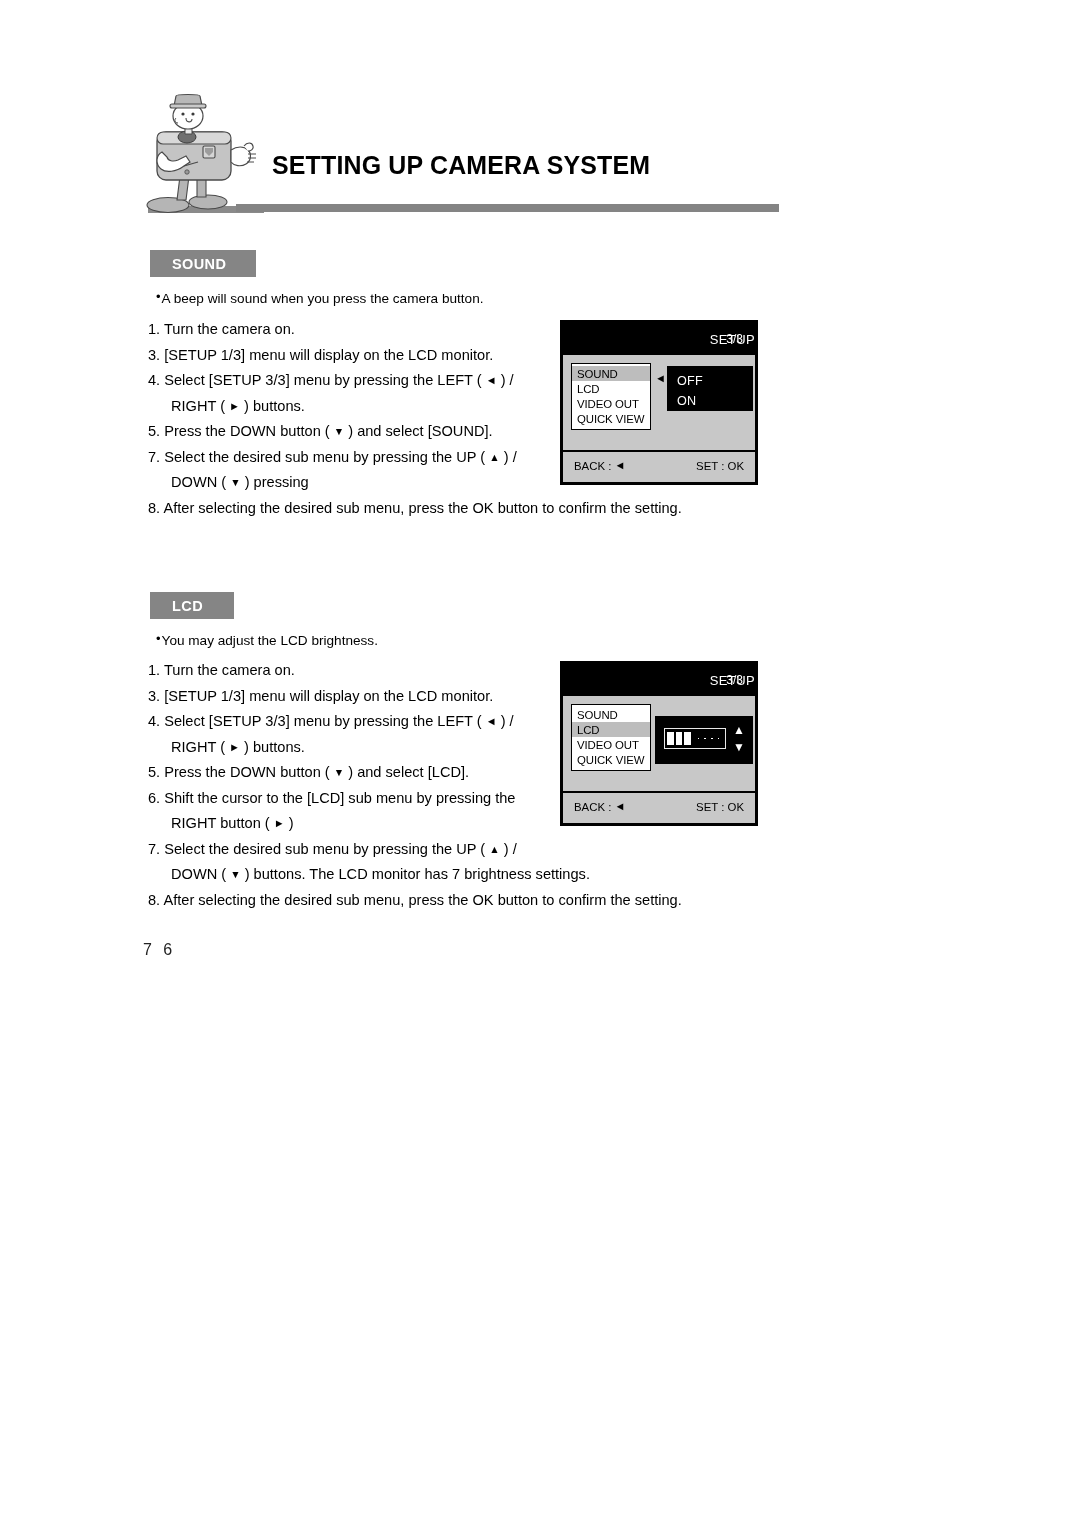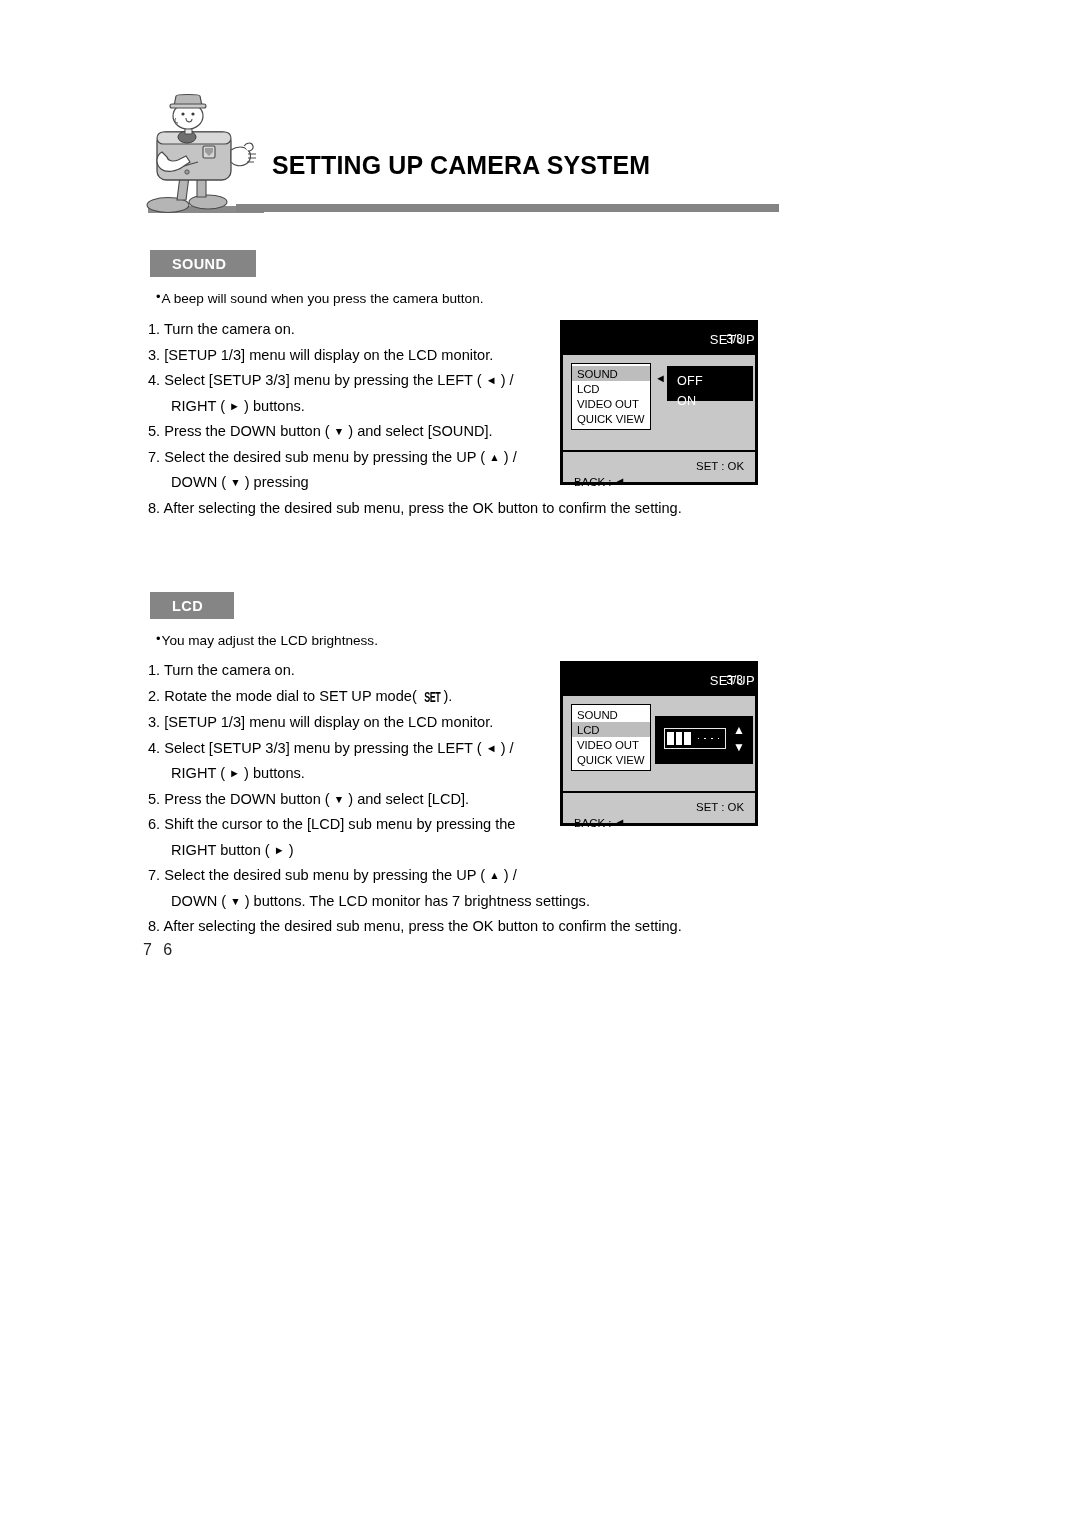--- a/index.html
+++ b/index.html
@@ -199,21 +199,21 @@
 
   .lcd-submenu {
     position: absolute;
     background: #000000;
     color: #ffffff;
   }
   #sub-sound {
     left: 104px;
     top: 43px;
     width: 86px;
-    height: 35px;
+    height: 45px;
     padding: 5px 0 0 10px;
     box-sizing: border-box;
   }
   #sub-sound .opt {
     display: block;
     font-size: 12.6px;
     line-height: 20px;
     letter-spacing: 0.2px;
   }
 
@@ -267,21 +267,21 @@
   .lcd-bottombar {
     position: absolute;
     left: 0; right: 0;
     bottom: 0;
     height: 30px;
     background: #c8c8c8;
     border-top: 2px solid #000000;
   }
   .lcd-bottombar .bb-left {
     position: absolute;
-    left: 11px; top: 24px;
+    left: 11px; top: 8px;
     font-size: 11.4px;
     white-space: nowrap;
   }
   .lcd-bottombar .bb-right {
     position: absolute;
     right: 11px; top: 8px;
     font-size: 11.4px;
     white-space: nowrap;
   }
 </style>
@@ -391,21 +391,20 @@
 
   <div class="section-chip" id="chip-lcd">LCD</div>
 
   <div class="bullet" id="bullet-lcd">
     <span class="dot">•</span><span>You may adjust the LCD brightness.</span>
   </div>
 
   <div class="steps" id="steps-lcd">
     <span class="step"><span>1.</span> <span>Turn the camera on.</span></span>
 
-    <span class="step"><span>2.</span> <span>Rotate the mode dial to SET UP mode( </span><span class="seticon">SET</span><span>).</span></span>
 
     <span class="step"><span>3.</span> <span>[SETUP 1/3]  menu will display on the LCD monitor.</span></span>
 
     <span class="step"><span>4.</span> <span>Select [SETUP 3/3] menu by pressing the LEFT ( </span><span class="tri">◄</span><span> ) /</span>
       <span class="cont"><span>RIGHT ( </span><span class="tri">►</span><span> ) buttons.</span></span>
     </span>
 
     <span class="step"><span>5.</span> <span>Press the DOWN button ( </span><span class="tri down">▼</span><span> ) and select [LCD].</span></span>
 
     <span class="step"><span>6.</span> <span>Shift the cursor to the [LCD] sub menu by pressing the</span>

